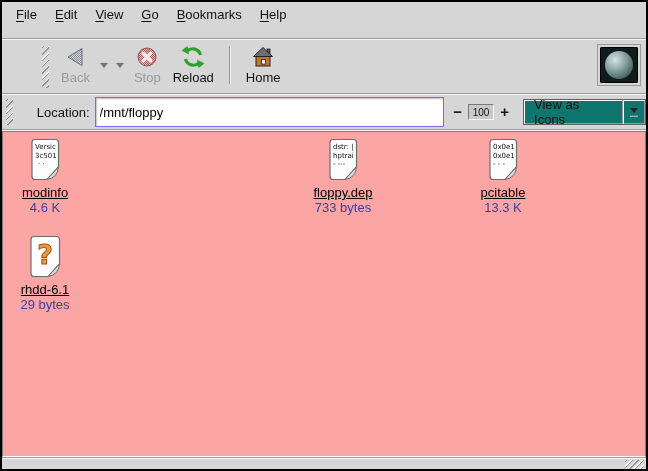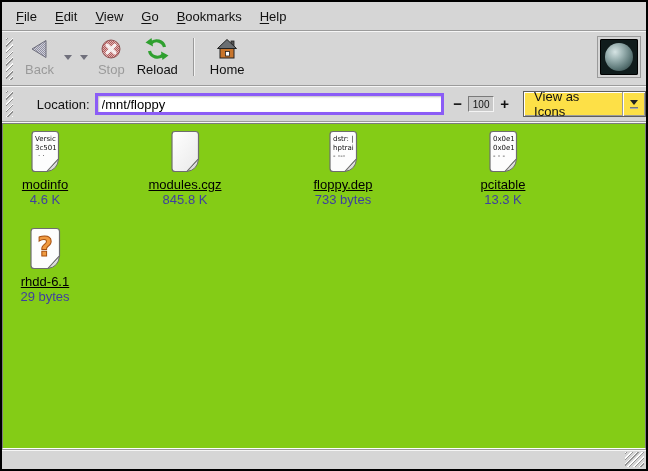--- a/index.html
+++ b/index.html
@@ -5,26 +5,26 @@
   * { box-sizing: border-box; margin: 0; padding: 0; }
   html,body { background:#888; }
   .window {
     width: 648px; height: 471px;
     border: 2px solid #000;
     background: #d6d6d6;
     font-family: "Liberation Sans", "DejaVu Sans", sans-serif;
     position: relative; overflow: hidden;
   }
   
-  .menubar { height: 28px; display: flex; align-items: center; padding-left: 5px; border-radius: 13px; }
+  .menubar { height: 36px; display: flex; align-items: flex-start; padding-left: 5px; border-radius: 13px; }
   .menu-item { padding: 5px 9px; font-size: 13px; color: #111; cursor: default; }
   .mn { text-decoration: underline; text-underline-offset: 2px; }
   .groove { height: 2px; background: linear-gradient(#9b9b9b 50%, #f6f6f6 50%); }
   
-  .toolbar { height: 53px; display: flex; align-items: flex-start; padding: 3px 0 0 4px; position: relative; }
+  .toolbar { height: 53px; display: flex; align-items: flex-start; padding: 3px 0 0 4px; position: relative; margin-left: 36px; }
   .handle {
     width: 7px; height: 42px; margin: 3px 6px 0 0;
     background: repeating-linear-gradient(135deg, #fafafa 0 1px, #8f8f8f 1px 2px, #d6d6d6 2px 4.5px);
   }
   .tbtn { display: flex; flex-direction: column; align-items: center; gap: 2px; padding: 2px 6px; }
   .tbtn .lbl { font-size: 13px; line-height: 14px; color: #111; white-space: nowrap; }
   .tbtn.disabled .lbl { color: #9a9a9a; }
   .tbtn svg { display: block; }
   .tchev { width: 16px; height: 14px; margin-top: 15px; display: flex; justify-content: center; align-items: center; }
   .chev { width: 0; height: 0; border-left: 4px solid transparent; border-right: 4px solid transparent; border-top: 5px solid #70707c; }
@@ -36,46 +36,46 @@
   }
   .tsq { width: 38px; height: 36px; background: #101c1c; border-radius: 2px;
          box-shadow: inset 0 0 0 1px #000; display: flex; align-items: center; justify-content: center; }
   .tsphere { width: 28px; height: 28px; border-radius: 50%;
     background: radial-gradient(circle at 36% 32%, #d6e4e4 0%, #9db4b4 30%, #5b7676 65%, #394f4f 85%, #2b3e3e 100%); }
   
   .locbar { height: 34px; display: flex; align-items: center; padding-left: 4px; }
   .locbar .handle { height: 26px; margin-top: 0; }
   .loc-label { font-size: 13px; color: #111; margin-left: 18px; }
   .loc-input {
-    width: 358px; height: 22px; margin-left: 5px;
-    border: 3px solid #8b5cf6; background: #fff;
+    width: 358px; height: 30px; margin-left: 5px;
+    border: 1px solid #8b5cf6; background: #fff;
     box-shadow: inset 1px 1px 2px rgba(0,0,0,.25);
     font: 13px "Liberation Sans", "DejaVu Sans", sans-serif;
     padding: 0 4px; color: #000;
   }
   .zoom-btn { font-size: 15px; font-weight: bold; color: #111; padding: 0 3px; margin-left: 6px; line-height: 16px; }
   .zoom-level {
     width: 27px; height: 16px; margin-left: 3px;
     background: #c9c9c9; border: 1px solid; border-color: #7a7a7a #f4f4f4 #f4f4f4 #7a7a7a;
     font-size: 10px; color: #111; display: flex; align-items: center; justify-content: center;
   }
   .zoom-btn.plus { margin-left: 3px; }
   .viewmode {
     margin-left: 11px; height: 26px; display: flex; align-items: stretch;
-    background: #fde047; border: 1px solid #5f5f5f;
+    background: #0f766e; border: 1px solid #5f5f5f;
     box-shadow: inset 1px 1px 0 #fff, inset -1px -1px 0 #9a9a9a;
   }
   .vm-label { font-size: 13px; color: #111; display: flex; align-items: center; padding: 0 10px; }
   .vm-arrow { width: 24px; border-left: 1px solid #9a9a9a; box-shadow: inset 1px 0 0 #fff;
     display: flex; flex-direction: column; align-items: center; justify-content: center; }
   .vm-tri { width: 0; height: 0; border-left: 4px solid transparent; border-right: 4px solid transparent; border-top: 5px solid #222; }
   .vm-dash { width: 8px; height: 2px; background: #aaa; border-top: 1px solid #777; margin-top: 2px; }
   
   .content {
-    height: 326px; background: #84cc16; position: relative;
+    height: 326px; background: #fca5a5; position: relative;
     border: 1px solid #7c7c7c; border-bottom-color: #fff;
   }
   .file { position: absolute; display: flex; flex-direction: column; align-items: center; }
   .file svg { display: block; }
   .fname { font-size: 13px; line-height: 15px; color: #000; margin-top: 3px; white-space: nowrap; text-decoration: underline; }
   .fsize { font-size: 13px; line-height: 15px; color: #3f3fa0; white-space: nowrap; }
   
   .statusbar { height: 20px; background: #d6d6d6; border-top: 1px solid #9b9b9b; box-shadow: inset 0 1px 0 #f6f6f6; position: relative; }
   .grip {
     position: absolute; right: 2px; bottom: 2px; width: 19px; height: 15px;
@@ -191,35 +191,20 @@
         <path d="M7 1.5 H27.5 Q30.5 1.5 30.5 4.5 V29 L19 41.5 H7 Q4 41.5 4 38.5 V4.5 Q4 1.5 7 1.5 Z" fill="#fdfdfd" stroke="#6e6e6e" stroke-width="1.2"></path>
         <path d="M30.5 29 L19 41.5 Q29.5 40 30.5 29 Z" fill="#dcdcdc" stroke="#6e6e6e" stroke-width="1"></path>
         <text x="7" y="11" font-size="7" fill="#111" font-family="DejaVu Sans, sans-serif">Versic</text>
         <text x="7" y="20" font-size="7" fill="#111" font-family="DejaVu Sans, sans-serif">3c501</text>
         <text x="10" y="28" font-size="7" fill="#111" font-family="DejaVu Sans, sans-serif">· ·</text>
       </svg>
       <div class="fname">modinfo</div>
       <div class="fsize">4.6 K</div>
     </div>
 
-    <div class="file" style="left:112px; top:6px; width:140px">
-      <svg width="34" height="44" viewBox="0 0 34 44">
-        <defs>
-            <linearGradient id="sh1" x1="0" y1="0" x2="1" y2="1">
-          <stop offset="0" stop-color="#ffffff"></stop>
-              <stop offset="0.55" stop-color="#f3f3f3"></stop>
-              <stop offset="1" stop-color="#e9e9e9"></stop>
-        </linearGradient>
-          </defs>
-        <path d="M7 1.5 H27.5 Q30.5 1.5 30.5 4.5 V29 L19 41.5 H7 Q4 41.5 4 38.5 V4.5 Q4 1.5 7 1.5 Z" fill="url(#sh1)" stroke="#6e6e6e" stroke-width="1.2"></path>
-        <path d="M30.5 29 L19 41.5 Q29.5 40 30.5 29 Z" fill="#dcdcdc" stroke="#6e6e6e" stroke-width="1"></path>
-      </svg>
-      <div class="fname">modules.cgz</div>
-      <div class="fsize">845.8 K</div>
-    </div>
 
     <div class="file" style="left:270px; top:6px; width:140px">
       <svg width="34" height="44" viewBox="0 0 34 44">
         <path d="M7 1.5 H27.5 Q30.5 1.5 30.5 4.5 V29 L19 41.5 H7 Q4 41.5 4 38.5 V4.5 Q4 1.5 7 1.5 Z" fill="#fdfdfd" stroke="#6e6e6e" stroke-width="1.2"></path>
         <path d="M30.5 29 L19 41.5 Q29.5 40 30.5 29 Z" fill="#dcdcdc" stroke="#6e6e6e" stroke-width="1"></path>
         <text x="7" y="11" font-size="7" fill="#111" font-family="DejaVu Sans, sans-serif">dstr: |</text>
         <text x="7" y="20" font-size="7" fill="#111" font-family="DejaVu Sans, sans-serif">hptrai</text>
         <text x="7" y="28" font-size="7" fill="#111" font-family="DejaVu Sans, sans-serif">- ---</text>
       </svg>
       <div class="fname">floppy.dep</div>

